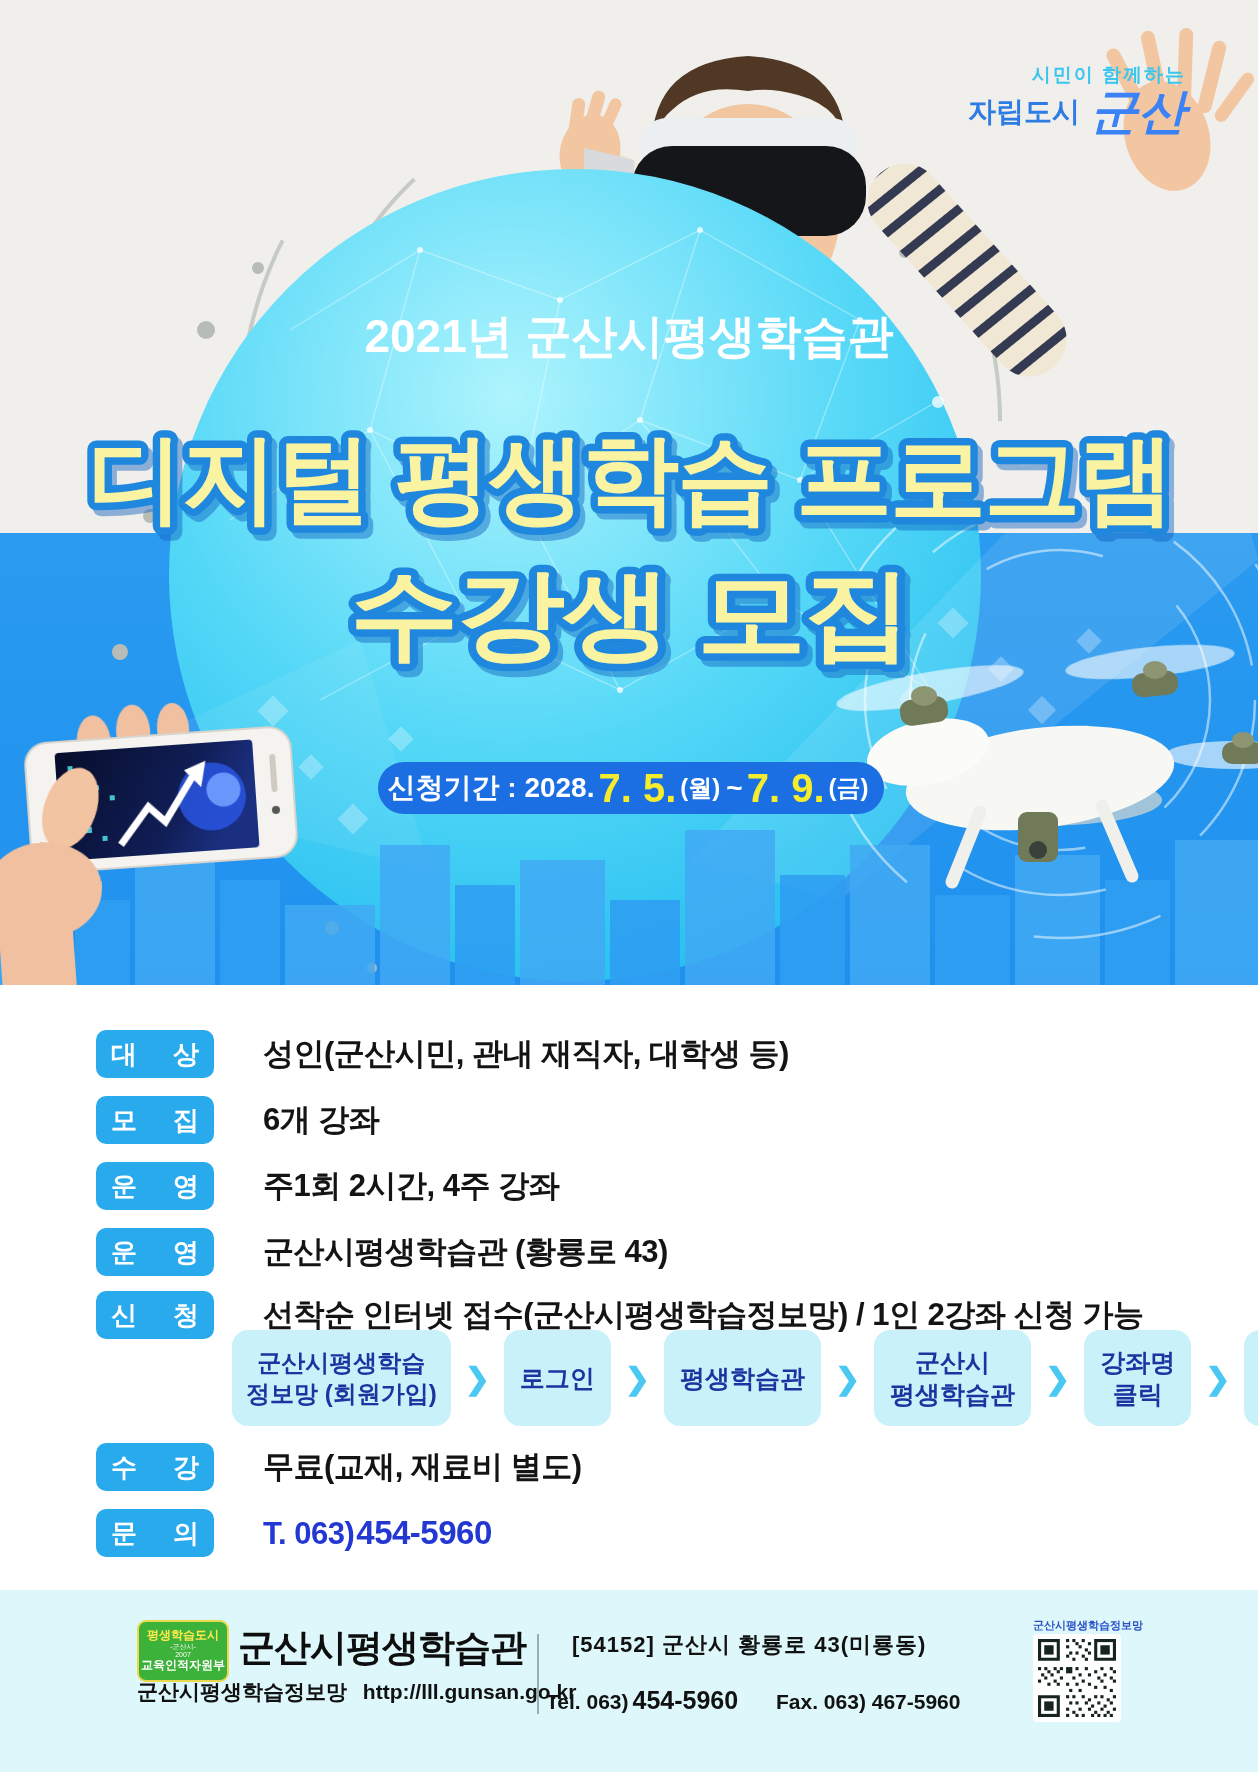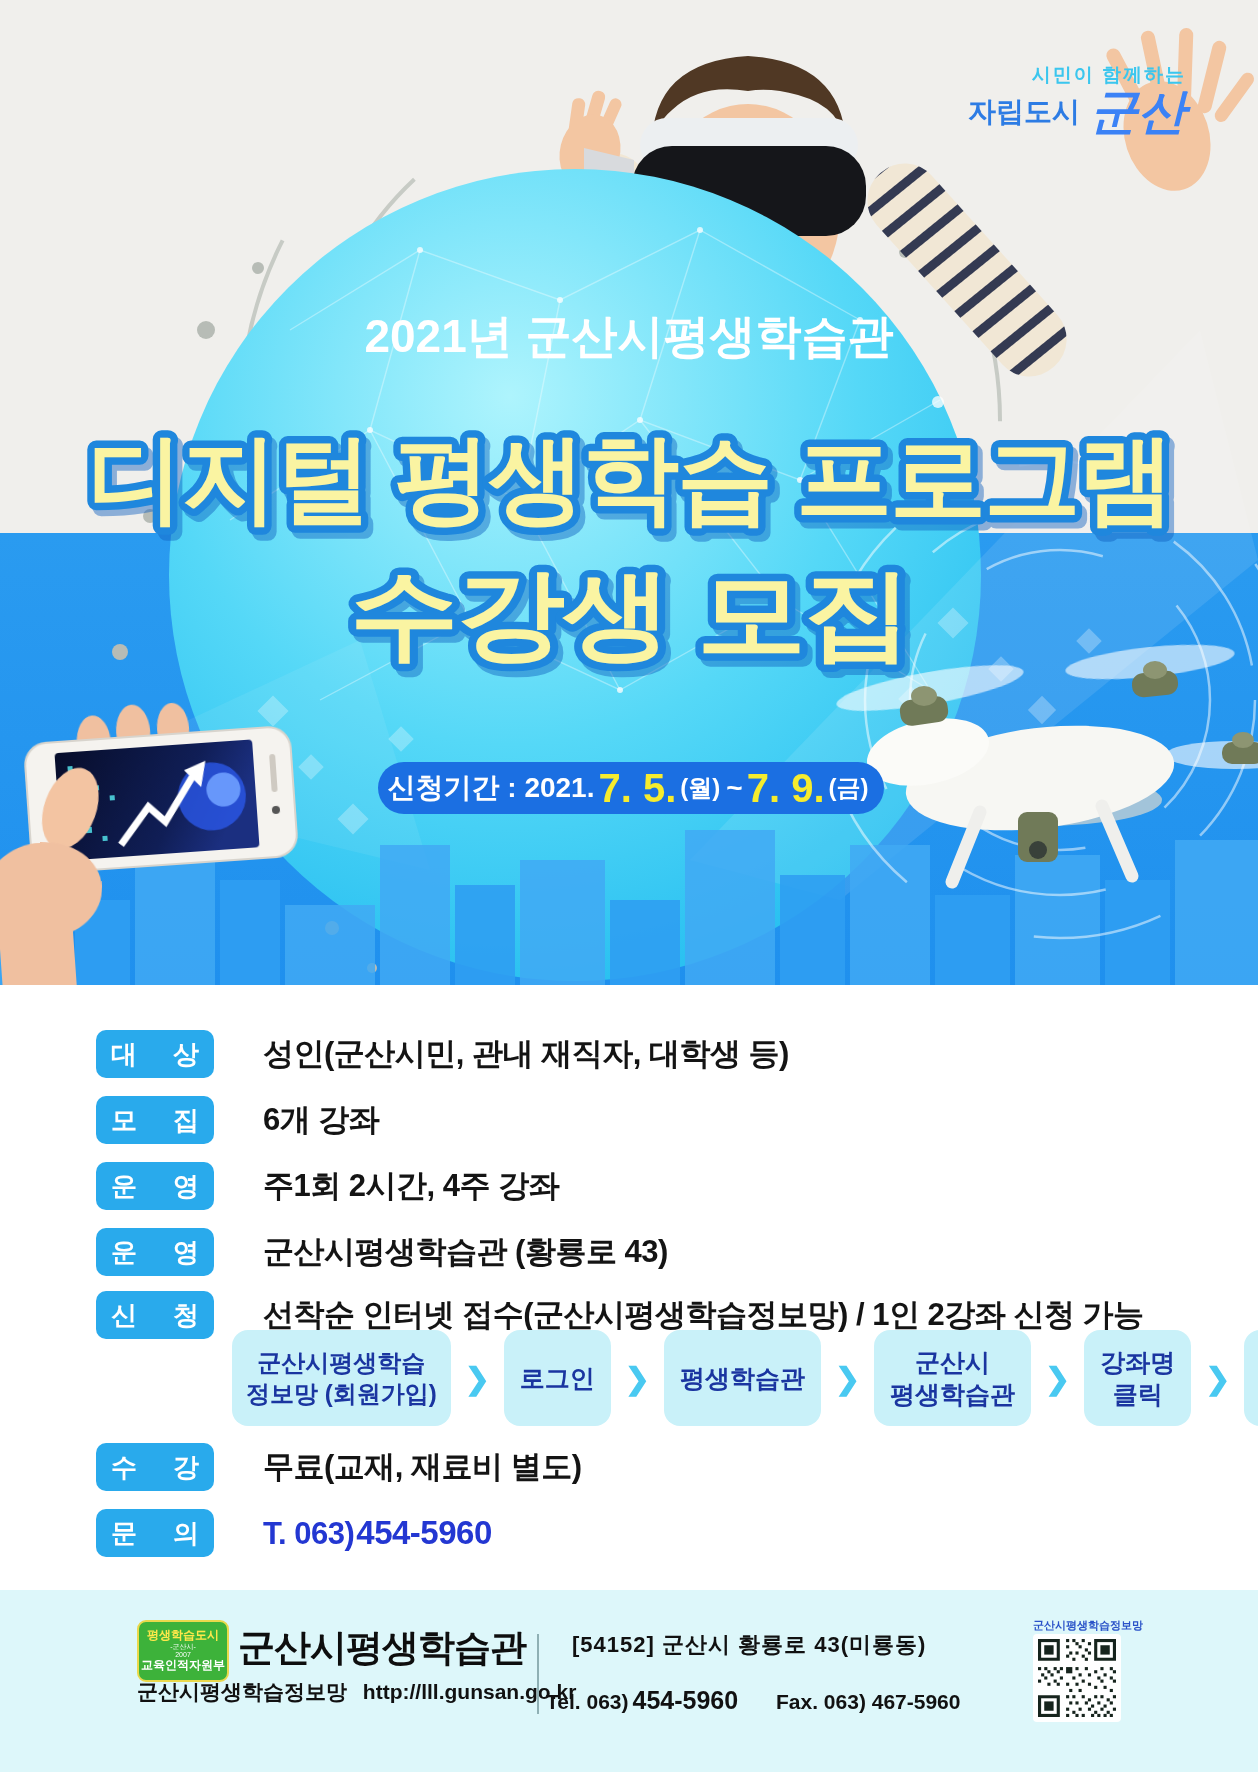--- a/index.html
+++ b/index.html
@@ -276,21 +276,21 @@
       <div class="tg">시민이 함께하는</div>
       <div class="row2">
         <span class="ct">자립도시</span>
         <span class="cn">군산</span>
       </div>
     </div>
 
     <div class="sub sub1">2021년 군산시평생학습관</div>
 
     <div class="pill">
-      <span class="w">신청기간 : 2021.</span>
+      <span class="w">신청기간 : 2028.</span>
       <span class="n">7. 5.</span>
       <span class="d">(월)</span>
       <span class="w">~</span>
       <span class="n">7. 9.</span>
       <span class="d">(금)</span>
     </div>
   </div>
 
   <div class="info">
 

